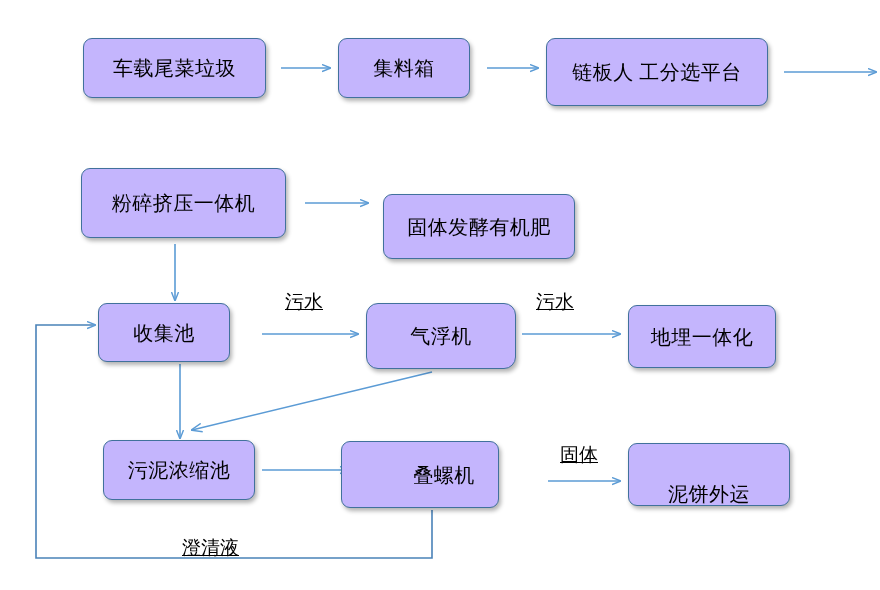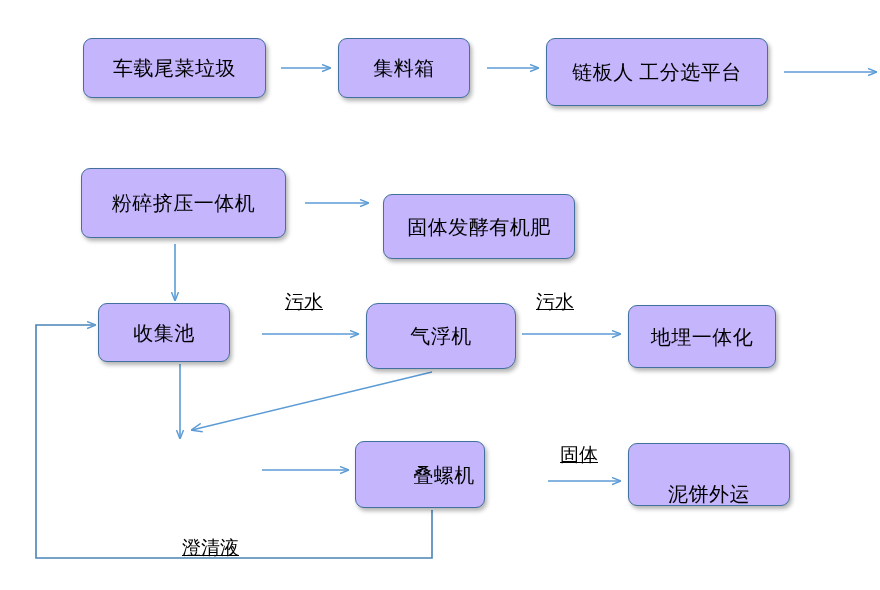--- a/index.html
+++ b/index.html
@@ -115,22 +115,25 @@
   </div>
 
   <div class="node" style="left:366px; top:303px; width:150px; height:66px;border-radius:12px;">
     <span>气浮机</span>
   </div>
 
   <div class="node" style="left:628px; top:305px; width:148px; height:63px;">
     <span>地埋一体化</span>
   </div>
 
+  <div class="node" style="left:103px; top:440px; width:152px; height:60px;">
+    <span>污泥浓缩池</span>
+  </div>
 
-  <div class="node" style="left:355px; top:441px; width:130px; height:67px;padding-left:48px;">
+  <div class="node" style="left:341px; top:441px; width:158px; height:67px;padding-left:48px;">
     <span>叠螺机</span>
   </div>
 
   <div class="node" style="left:628px; top:443px; width:162px; height:63px;align-items:flex-end;">
     <span>泥饼外运</span>
   </div>
 
   <div class="edge-label" style="left:285px; top:292px;">污水</div>
 
   <div class="edge-label" style="left:536px; top:292px;">污水</div>

